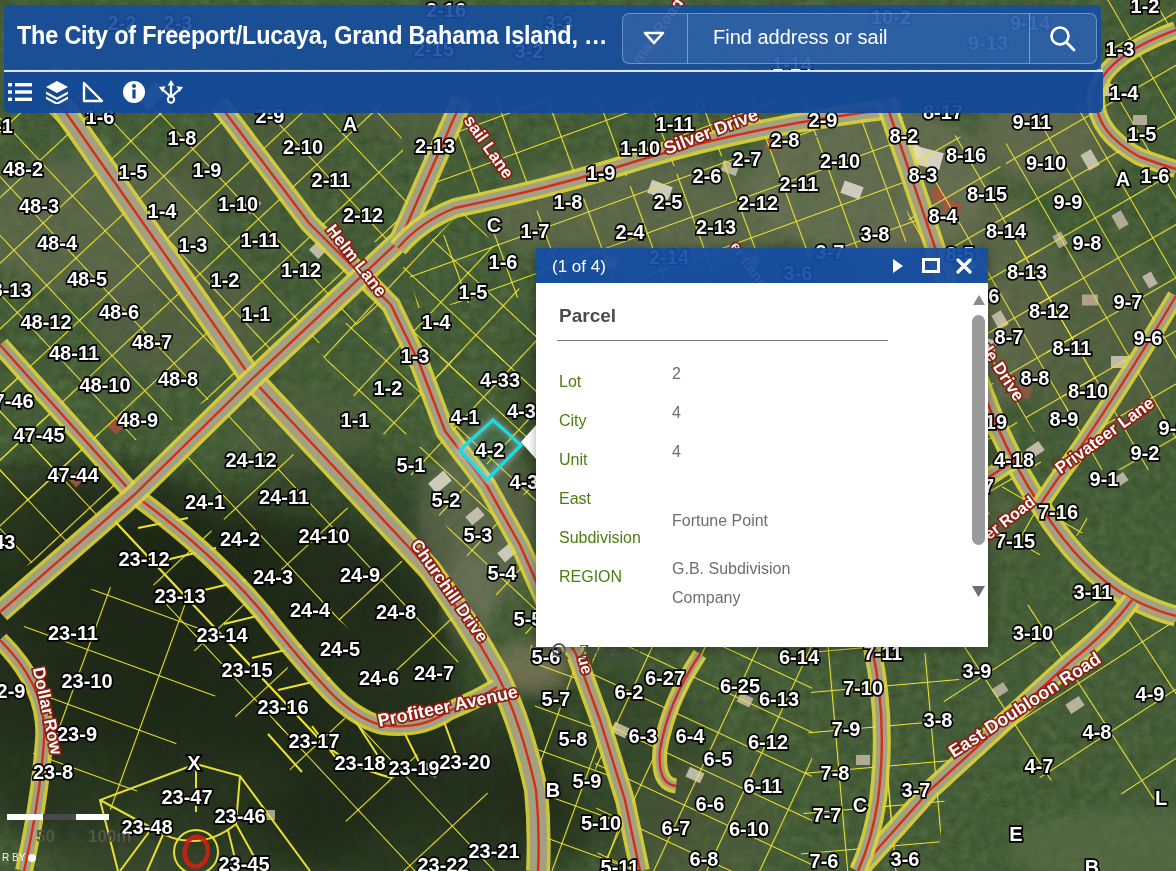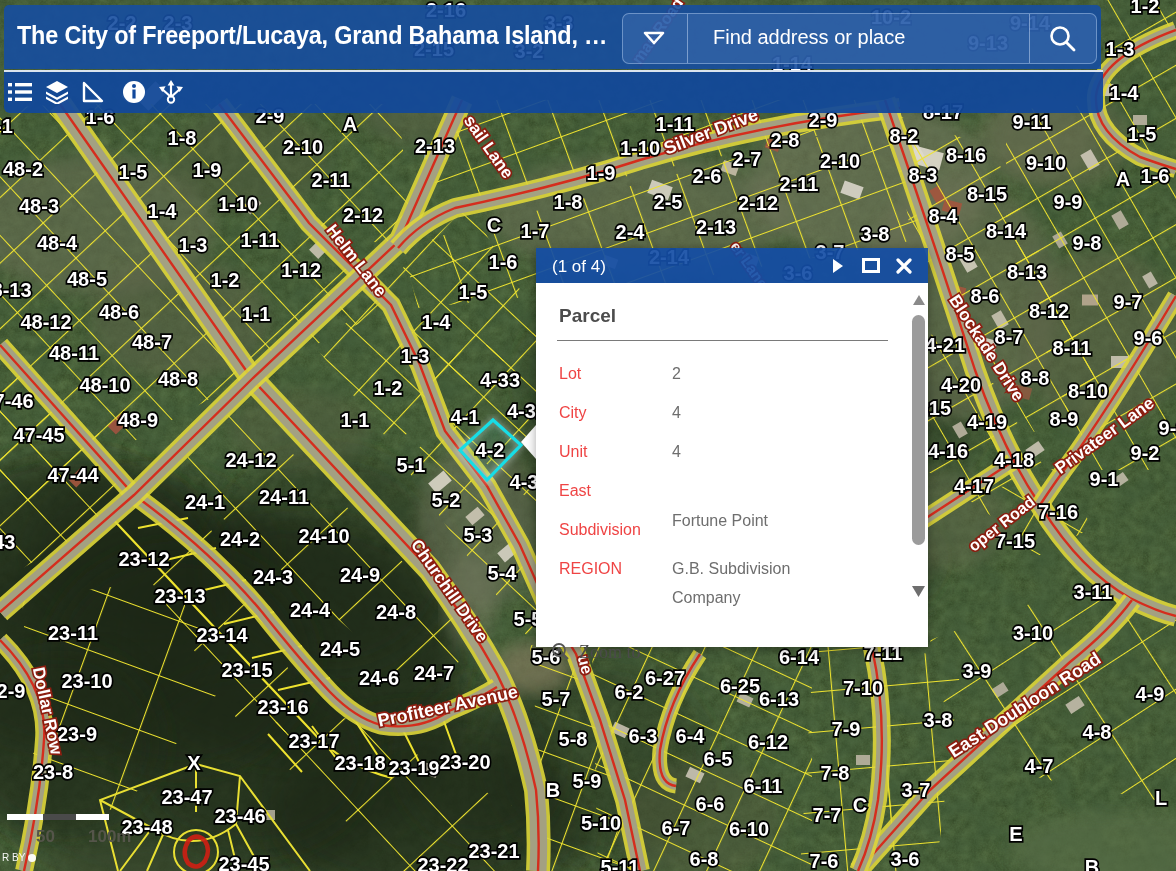--- a/index.html
+++ b/index.html
@@ -5,25 +5,25 @@
 #stage{position:relative;width:1176px;height:871px;font-family:"Liberation Sans",sans-serif;}
 #map{position:absolute;left:0;top:0;}
 #bar1{position:absolute;left:4px;top:5px;width:1097px;height:64px;background:rgba(22,78,160,0.90);border-radius:5px 5px 0 0;}
 #bar2{position:absolute;left:4px;top:70px;width:1099px;height:41px;background:rgba(17,72,155,0.93);border-radius:0 0 6px 6px;border-top:2px solid rgba(255,255,255,0.85);}
 #title{position:absolute;left:17px;top:20px;font-size:26px;font-weight:bold;color:#fff;letter-spacing:-0.2px;transform:scaleX(0.90);transform-origin:0 0;white-space:nowrap;}
 #sbox{position:absolute;left:622px;top:13px;width:473px;height:49px;background:rgba(88,131,194,0.30);border:1px solid rgba(160,190,230,0.55);border-radius:7px;}
 #sbox .dd{position:absolute;left:0;top:0;width:64px;height:49px;border-right:1px solid rgba(190,210,240,0.55);}
 #sbox .mg{position:absolute;right:0;top:0;width:66px;height:49px;border-left:1px solid rgba(190,210,240,0.55);}
 #stxt{position:absolute;left:713px;top:26px;font-size:20px;color:#fff;}
 .icn{position:absolute;top:80px;color:#fff;}
-#popup{position:absolute;left:536px;top:248px;width:392px;height:399px;box-shadow:0 2px 10px rgba(0,0,0,0.35);}
+#popup{position:absolute;left:536px;top:248px;width:452px;height:399px;box-shadow:0 2px 10px rgba(0,0,0,0.35);}
 #ptitle{position:absolute;left:0;top:0;right:0;height:35px;background:rgba(19,77,165,0.92);color:#fff;font-size:17px;}
 #pbody{position:absolute;left:0;top:35px;right:0;bottom:0;background:#fff;text-align:center;}
 #beak{position:absolute;left:521px;top:425px;width:0;height:0;border-top:17px solid transparent;border-bottom:17px solid transparent;border-right:15px solid #fff;}
-.prow{position:absolute;left:23px;font-size:16px;color:#ef4444;}
+.prow{position:absolute;left:23px;font-size:16px;color:#4d7c0f;margin-top:8px;}
 .pval{position:absolute;left:136px;font-size:16px;color:#6e6e6e;}
 #pscroll{position:absolute;right:2px;top:10px;width:15px;bottom:10px;}
 #pthumb{position:absolute;left:1px;top:22px;width:13px;height:230px;background:#9b9b9b;border-radius:7px;}
 </style></head>
 <body>
 <div id="stage">
 <svg id="map" width="1176" height="871" viewBox="0 0 1176 871">
 <defs>
 <filter id="noise" x="0" y="0" width="100%" height="100%">
           <feTurbulence type="fractalNoise" baseFrequency="0.55" numOctaves="3" seed="11" result="n"></feTurbulence>
@@ -477,21 +477,21 @@
 <div id="bar1"></div>
 <div id="bar2"></div>
 <div id="title">The City of Freeport/Lucaya, Grand Bahama Island, …</div>
 <div id="sbox">
       <div class="dd"></div>
       <div class="mg"></div>
     </div>
 <svg style="position:absolute;left:643px;top:31px" width="22" height="14" viewBox="0 0 22 14">
       <path d="M2,2 L20,2 L11,12 Z" fill="none" stroke="#fff" stroke-width="2.6" stroke-linejoin="round"></path>
     </svg>
-<div id="stxt">Find address or place</div>
+<div id="stxt">Find address or sail</div>
 <svg style="position:absolute;left:1047px;top:23px" width="32" height="32" viewBox="0 0 32 32">
       <circle cx="13" cy="13" r="8.5" fill="none" stroke="#fff" stroke-width="2.6"></circle>
       <line x1="19.5" y1="19.5" x2="27" y2="27" stroke="#fff" stroke-width="2.8" stroke-linecap="round"></line>
     </svg>
 
 <svg class="icn" style="left:8px" width="24" height="24" viewBox="0 0 24 24">
       <g fill="#fff">
         <rect x="0" y="3" width="4" height="3.4"></rect>
         <rect x="7" y="3" width="17" height="3.4"></rect>
         <rect x="0" y="10.3" width="4" height="3.4"></rect>

